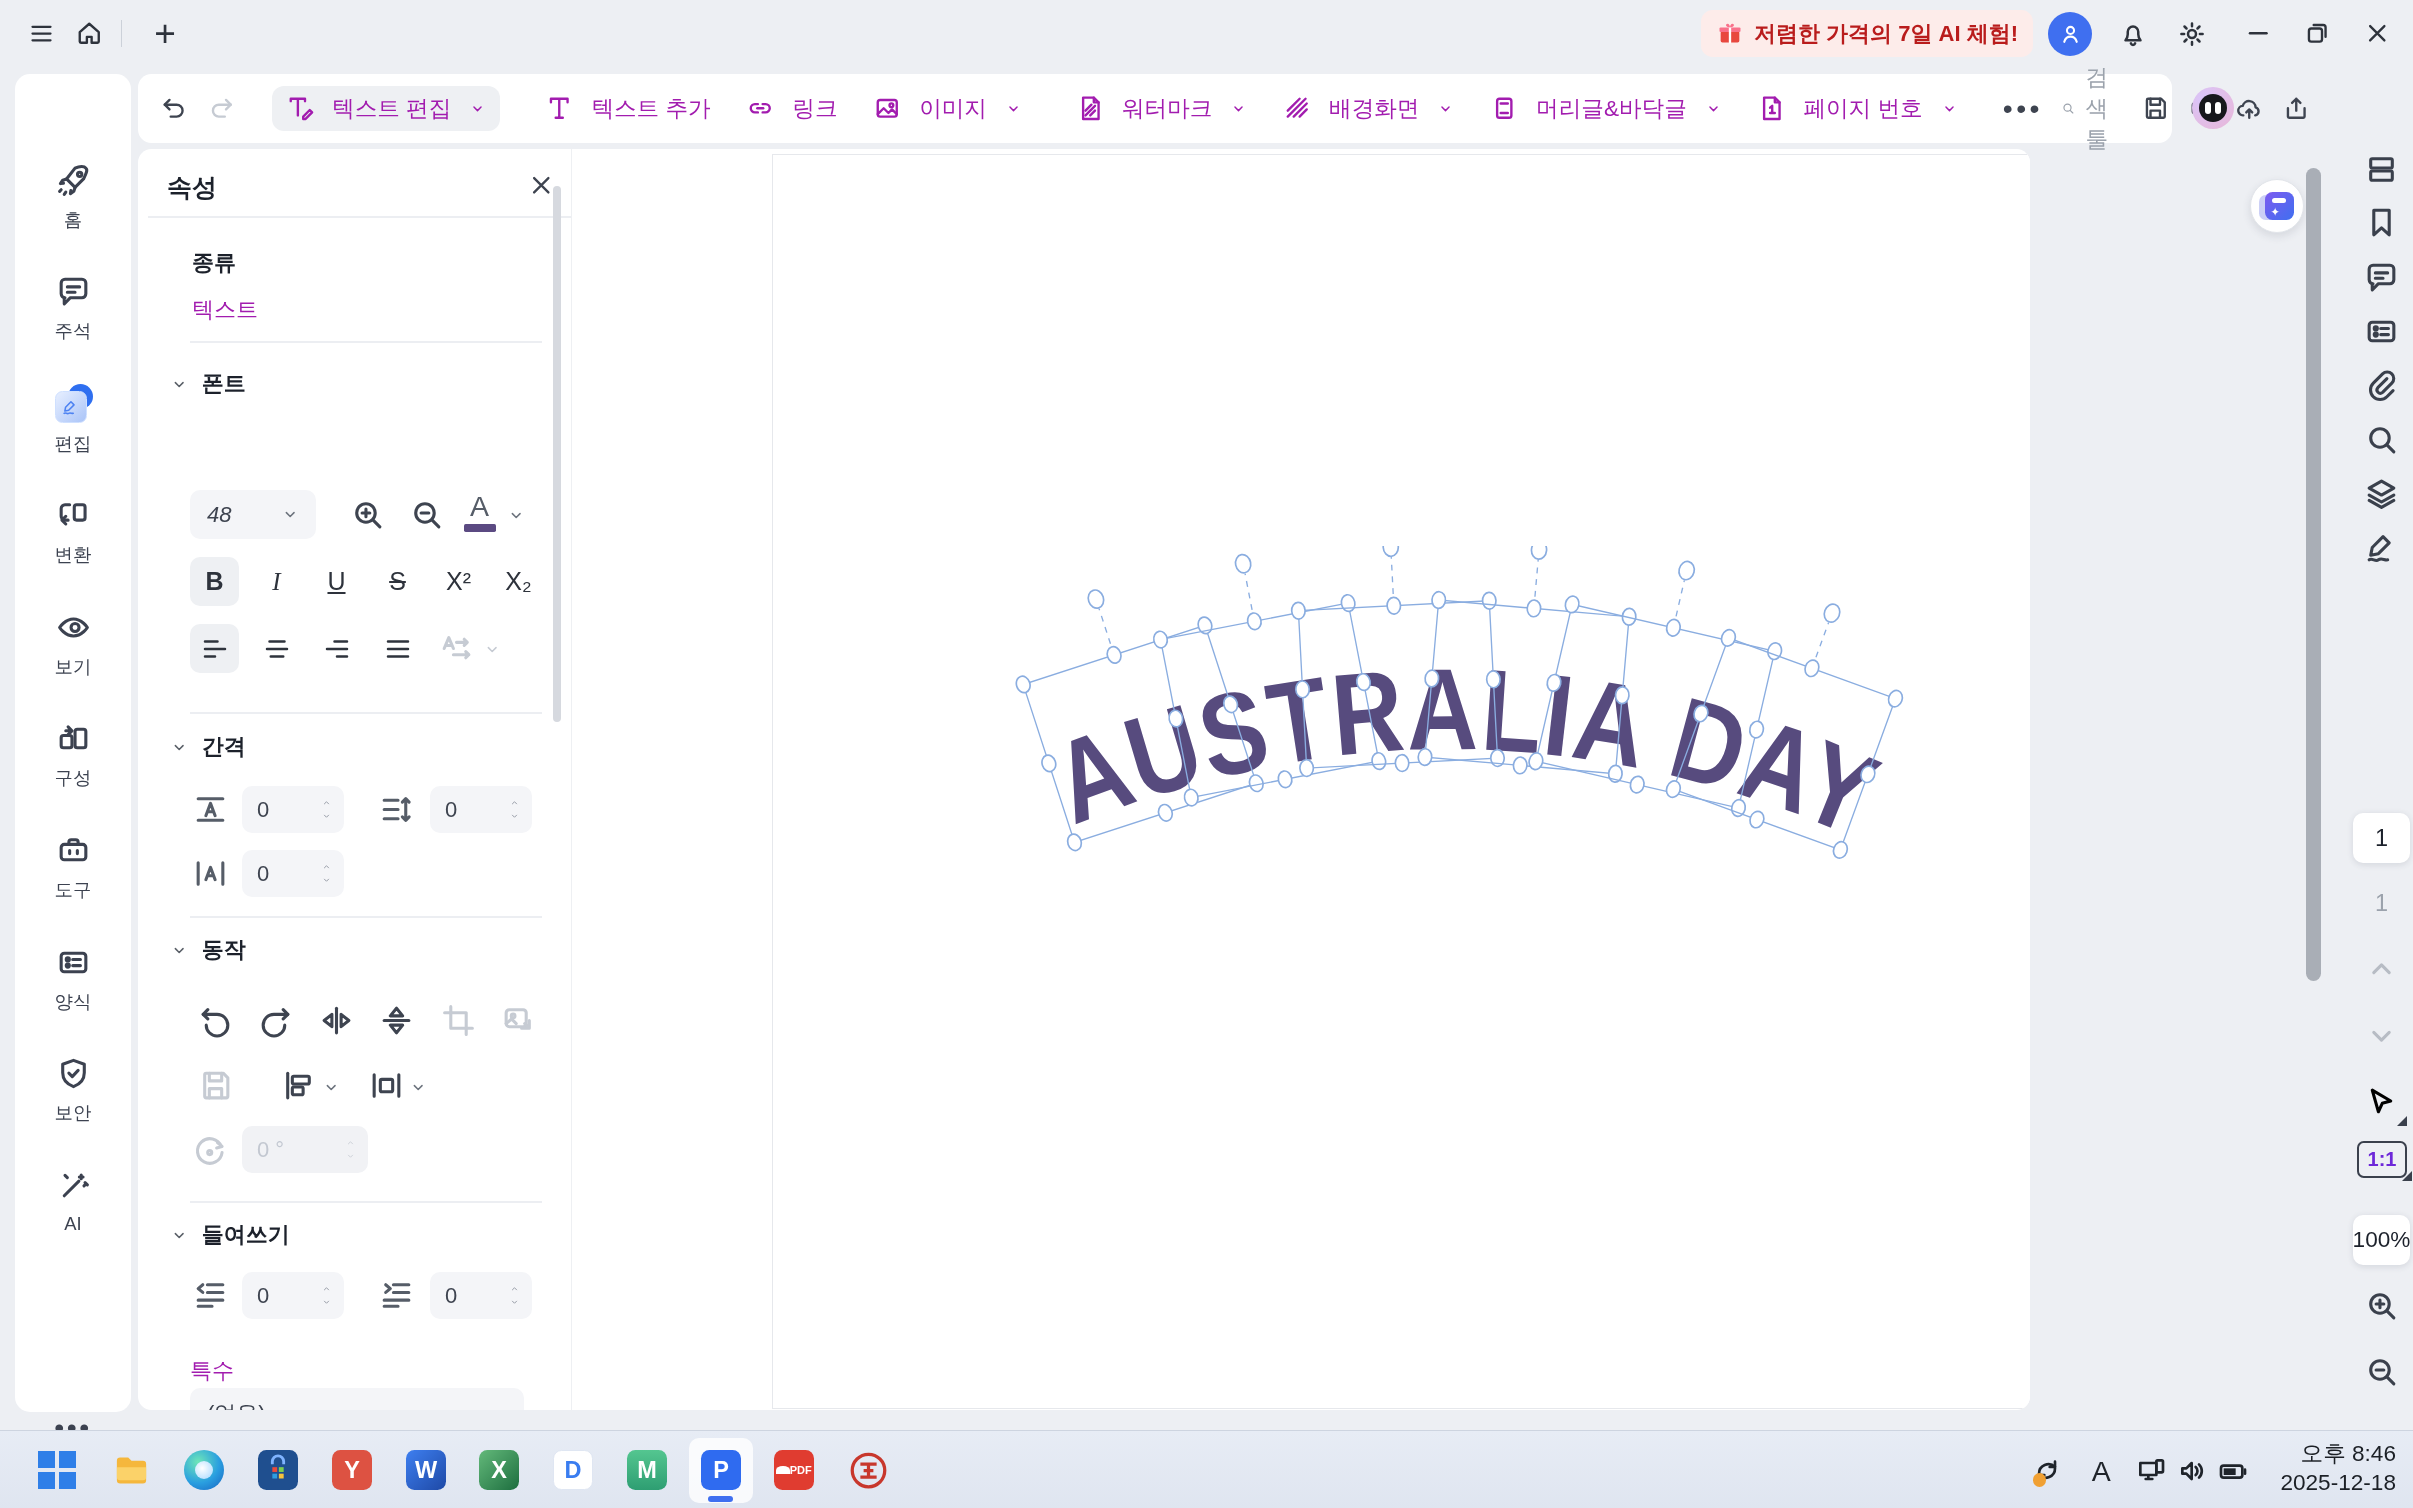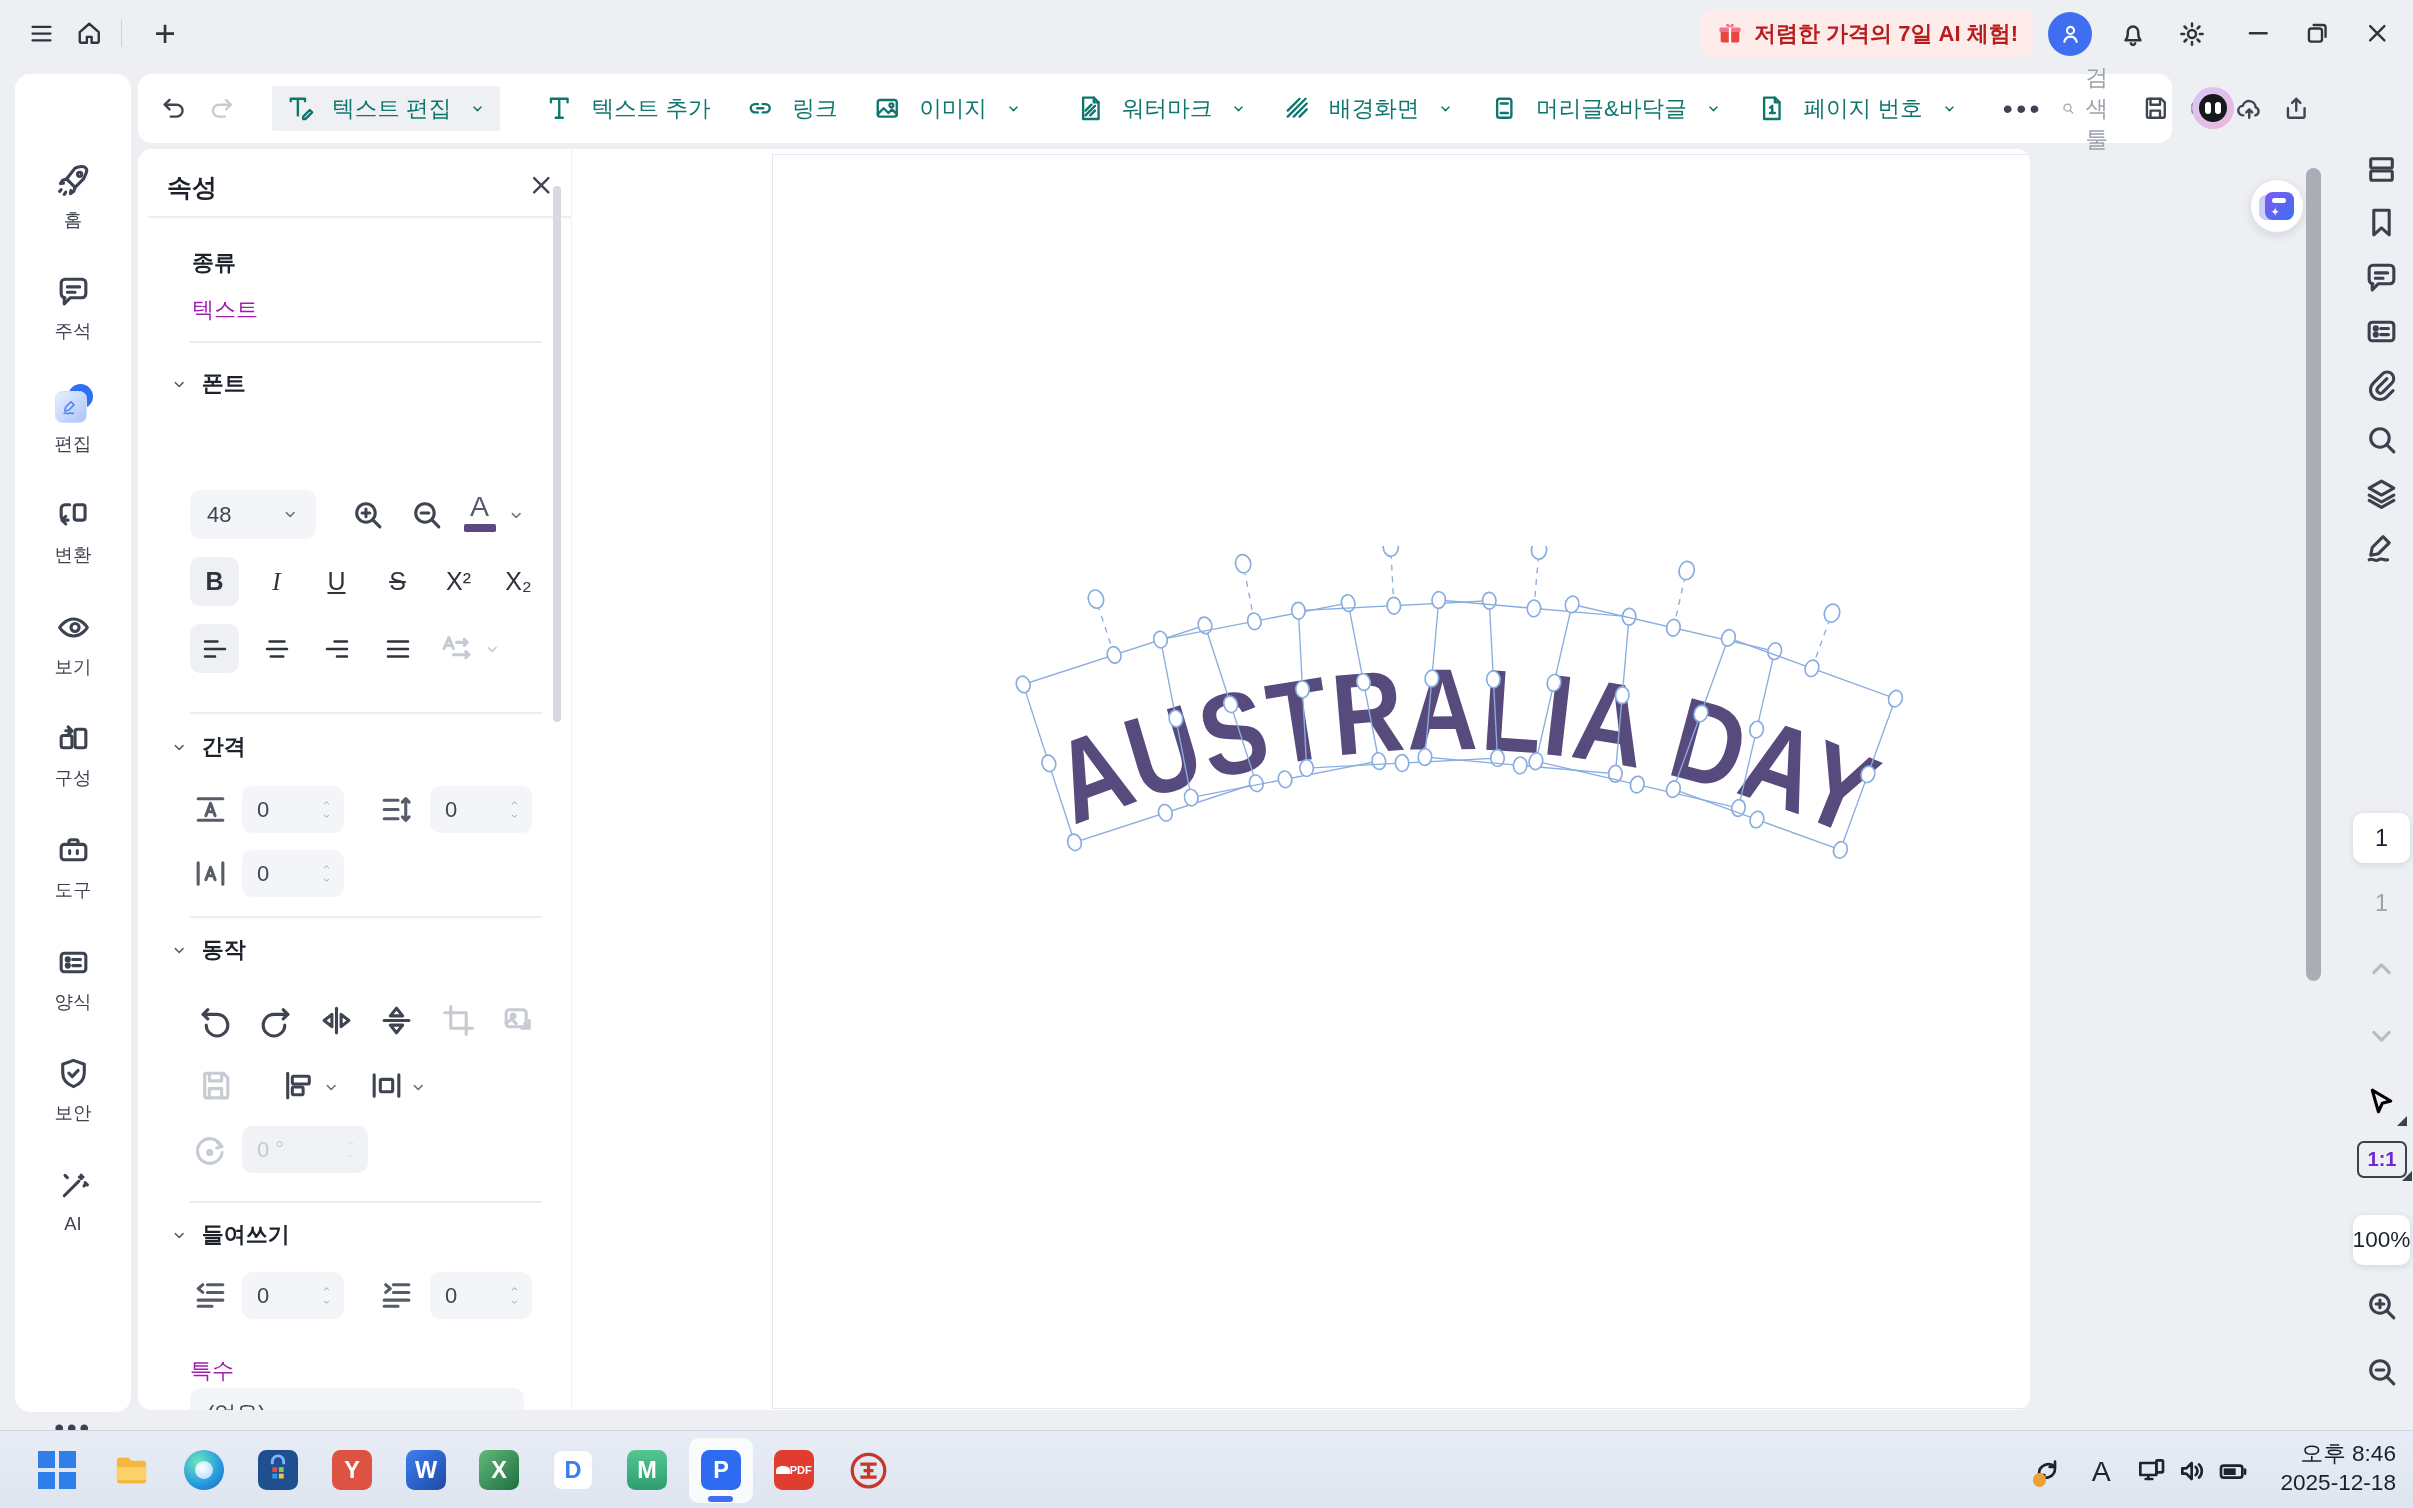--- a/index.html
+++ b/index.html
@@ -22,21 +22,21 @@
   #ai-banner{position:absolute;left:1701px;top:10px;width:332px;height:47px;background:#fdecea;border-radius:11.7px;
              display:flex;align-items:center;gap:10px;padding:0 15px;box-sizing:border-box;}
   #ai-banner .txt{font-size:22px;font-weight:bold;color:#b91c1c;white-space:nowrap;}
   #avatar{position:absolute;left:2048px;top:11.7px;width:44px;height:44px;border-radius:50%;background:#3f6ff0;
           display:flex;align-items:center;justify-content:center;color:#fff;}
   .tright{position:absolute;top:0;height:67px;display:flex;align-items:center;justify-content:center;color:#2e333c;}
 
   
   #toolbar{position:absolute;left:138px;top:74px;width:2034px;height:69px;background:#fff;border-radius:13.4px;
            display:flex;align-items:center;padding:0 22px;box-sizing:border-box;gap:18.4px;color:#3e4450;}
-  .tbtn{display:flex;align-items:center;gap:18px;font-size:22.6px;color:#0f766e;white-space:nowrap;padding:6.7px 8.4px;border-radius:2px;}
+  .tbtn{display:flex;align-items:center;gap:18px;font-size:22.6px;color:#a21caf;white-space:nowrap;padding:6.7px 8.4px;border-radius:12px;}
   .tbtn.active{background:#eef0f3;padding:6.7px 13.4px;}
   .tsep{width:1.7px;height:34px;background:#e3e6eb;}
   .chev{width:17px;height:17px;}
   .dim{color:#c6cbd3;}
   #search-tool{margin-left:auto;display:flex;align-items:center;gap:10px;color:#9ba2ac;font-size:22.6px;}
   .ticon{width:28.5px;height:28.5px;}
   #robot-btn{position:absolute;left:2192px;top:87px;width:42px;height:42px;border-radius:50%;
      background:radial-gradient(circle at 30% 30%,#d9c6fb,#e9b6d6);display:flex;align-items:center;justify-content:center;}
   #robot-btn .face{width:28.5px;height:28.5px;border-radius:50%;background:#17181c;display:flex;align-items:center;justify-content:center;gap:4.2px;}
   #robot-btn .eye{width:5.9px;height:11.7px;border-radius:3.4px;background:#fff;}
@@ -630,21 +630,21 @@
       <div class="plabel" style="left:44px;top:99px;font-weight:bold;color:#1c212b;">종류</div>
       <div class="plabel" style="left:44px;top:146px;">텍스트</div>
       <div class="pdiv inset" style="top:192px"></div>
 
       <div class="psec" style="left:22px;top:220px;">
         <svg class="ic" viewBox="0 0 22 22" width="18.4" height="18.4">
             <use href="#i-chev"></use>
           </svg>
         <span>폰트</span>
       </div>
-      <div class="sel" style="left:42px;top:341px;width:126px;height:49px;">
+      <div class="sel" style="left:42px;top:341px;width:126px;height:49px;font-style:italic;">
         <span>48</span>
         <svg class="ic cv" viewBox="0 0 22 22" width="18.4" height="18.4">
             <use href="#i-chev"></use>
           </svg>
       </div>
       <svg class="ic aibtn" style="left:201px;top:347px;" viewBox="0 0 44 44" width="37" height="37">
           <use href="#i-zoomin"></use>
         </svg>
       <svg class="ic aibtn" style="left:260px;top:347px;" viewBox="0 0 44 44" width="37" height="37">
           <use href="#i-zoomout"></use>

